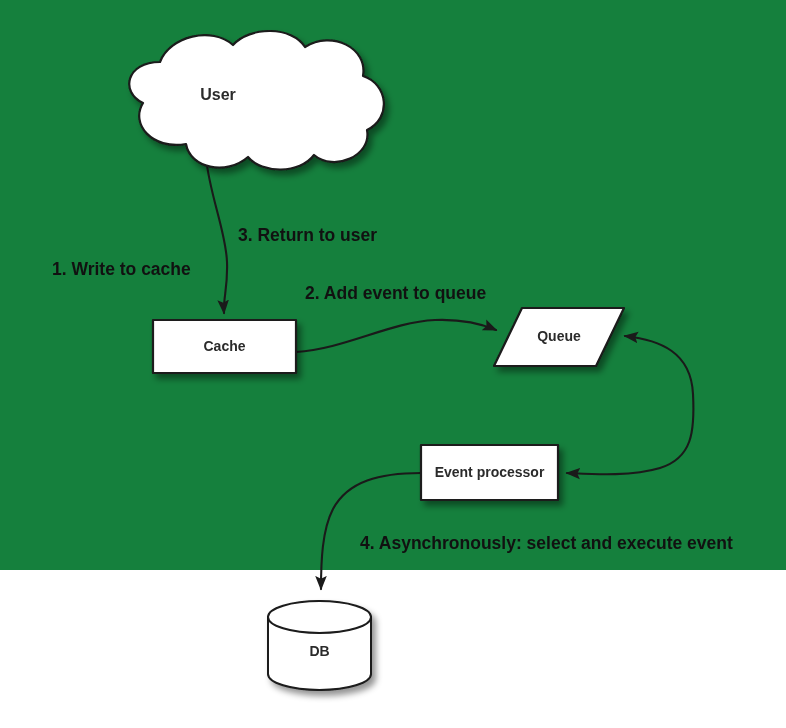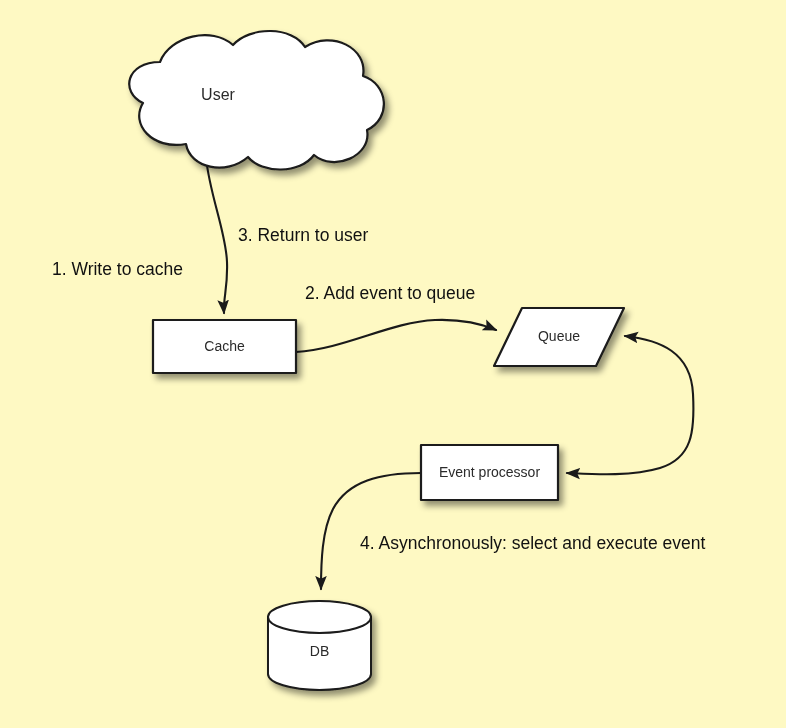--- a/index.html
+++ b/index.html
@@ -10,22 +10,23 @@
   }
   body {
     font-family: "Liberation Sans", sans-serif;
     width: 786px;
     height: 728px;
     overflow: hidden;
   }
   #diagram-root {
     position: relative;
     width: 786px;
-    height: 728px;
-    background: #fef9c3;
+    height: 570px;
+    background: #15803d;
+    font-weight: bold;
   }
   svg#diagram-canvas {
     position: absolute;
     left: 0;
     top: 0;
     width: 786px;
     height: 728px;
     display: block;
   }
   .node-shape {

